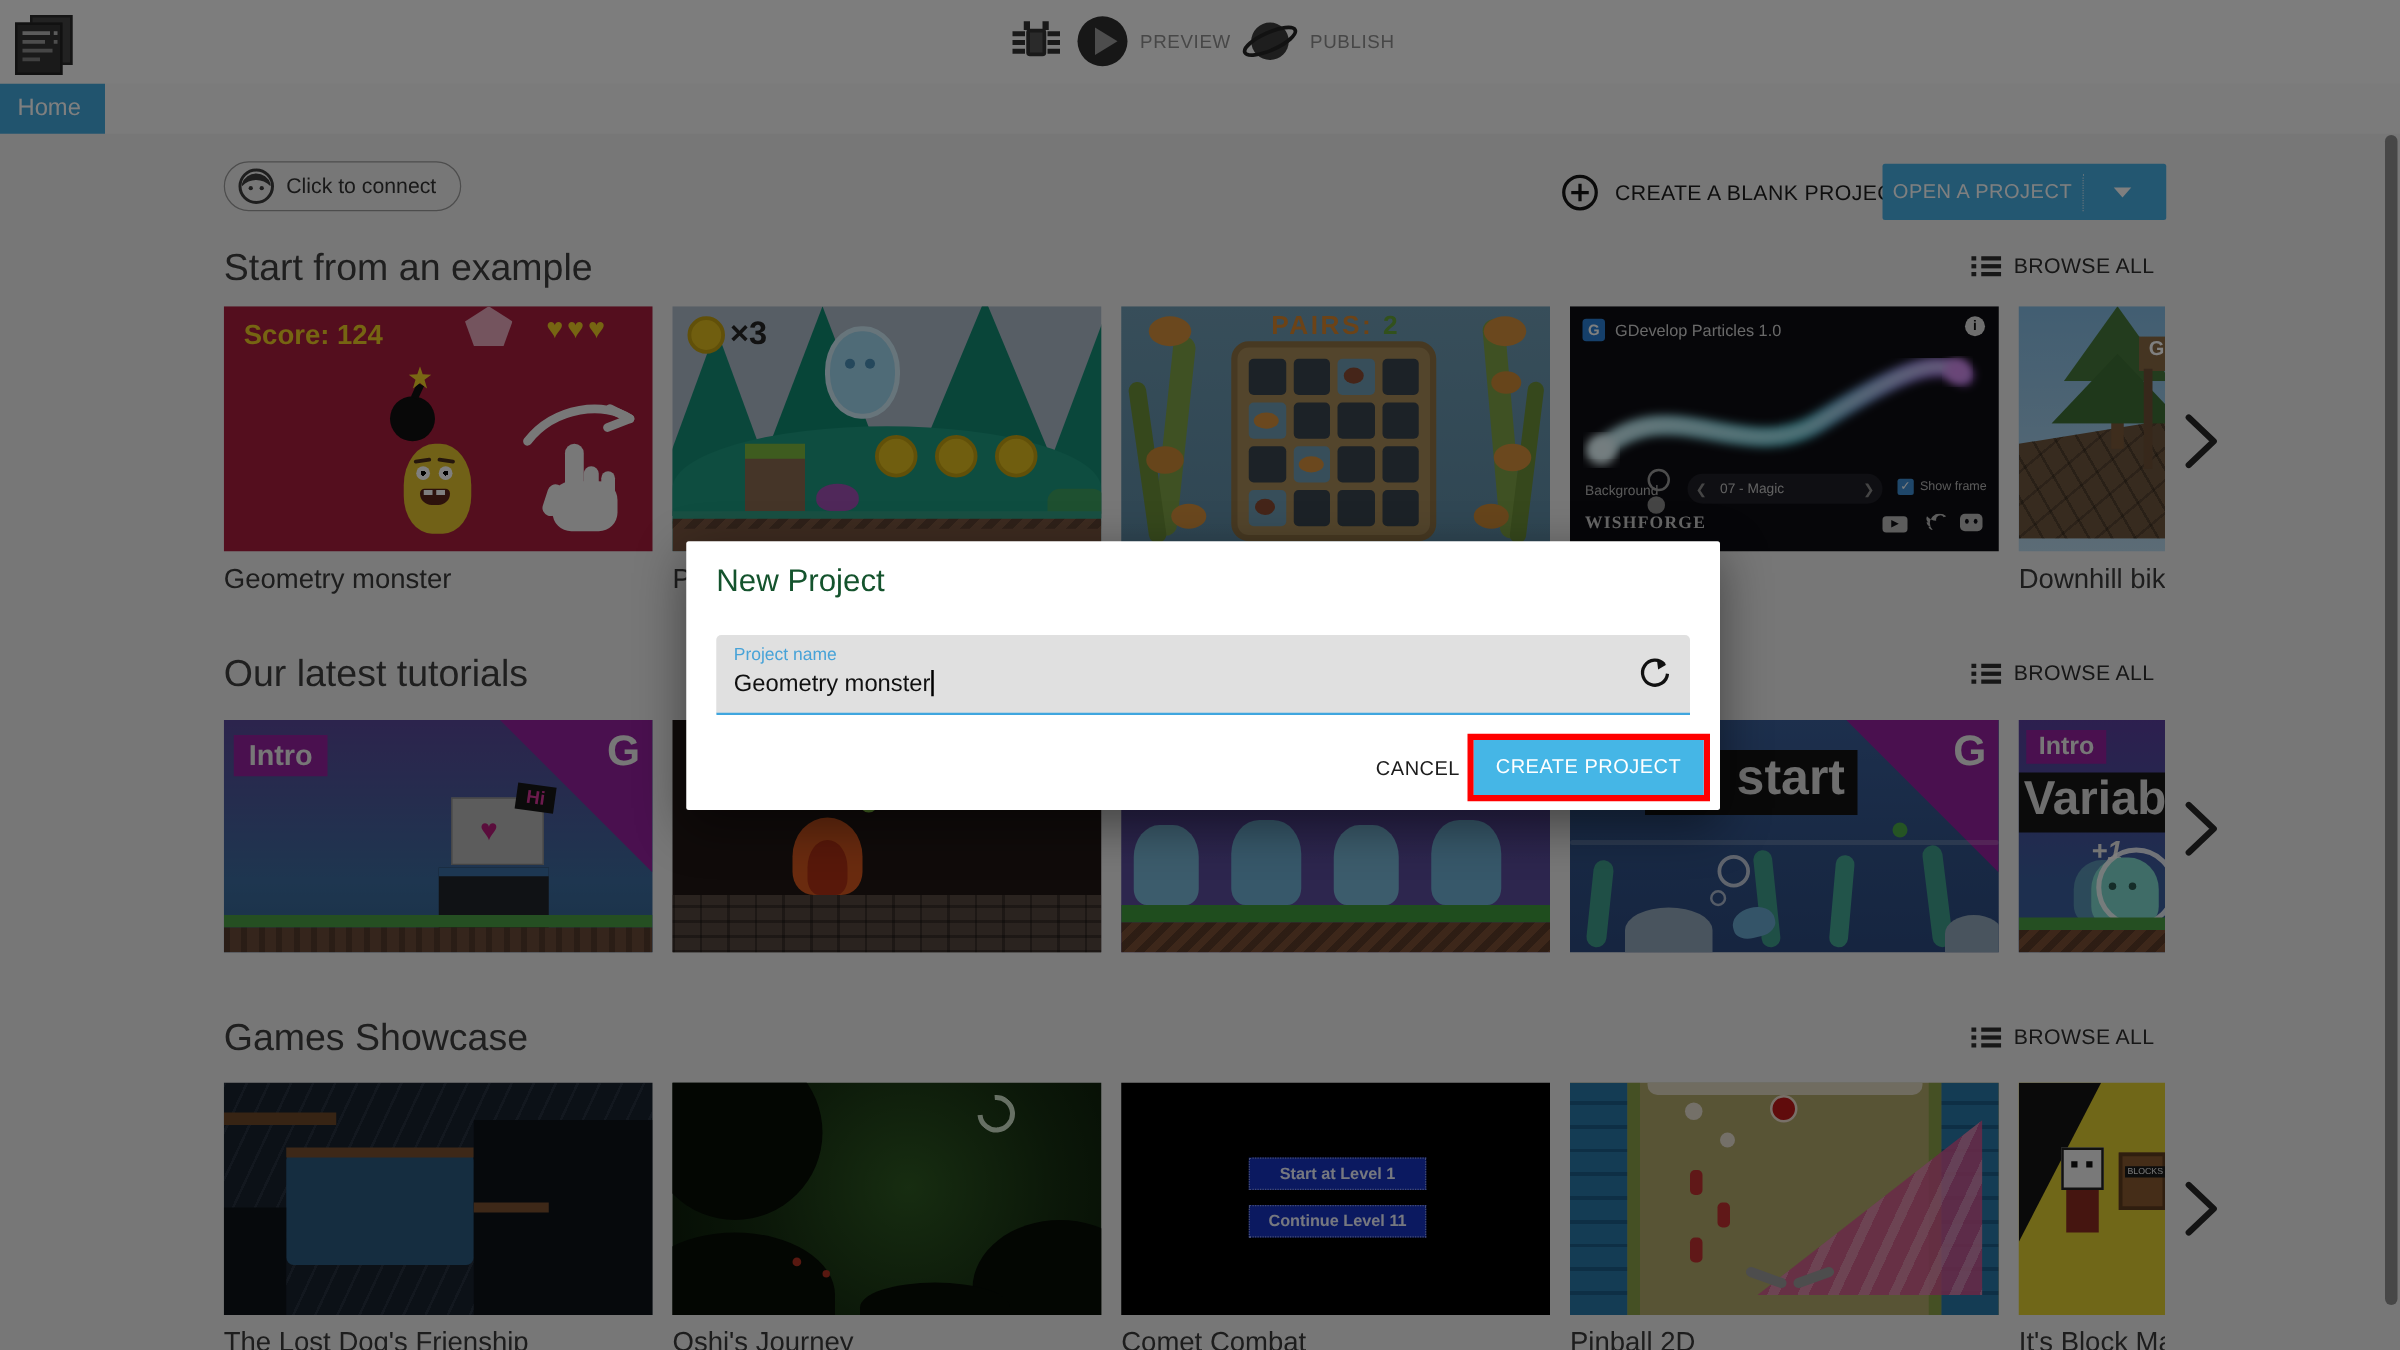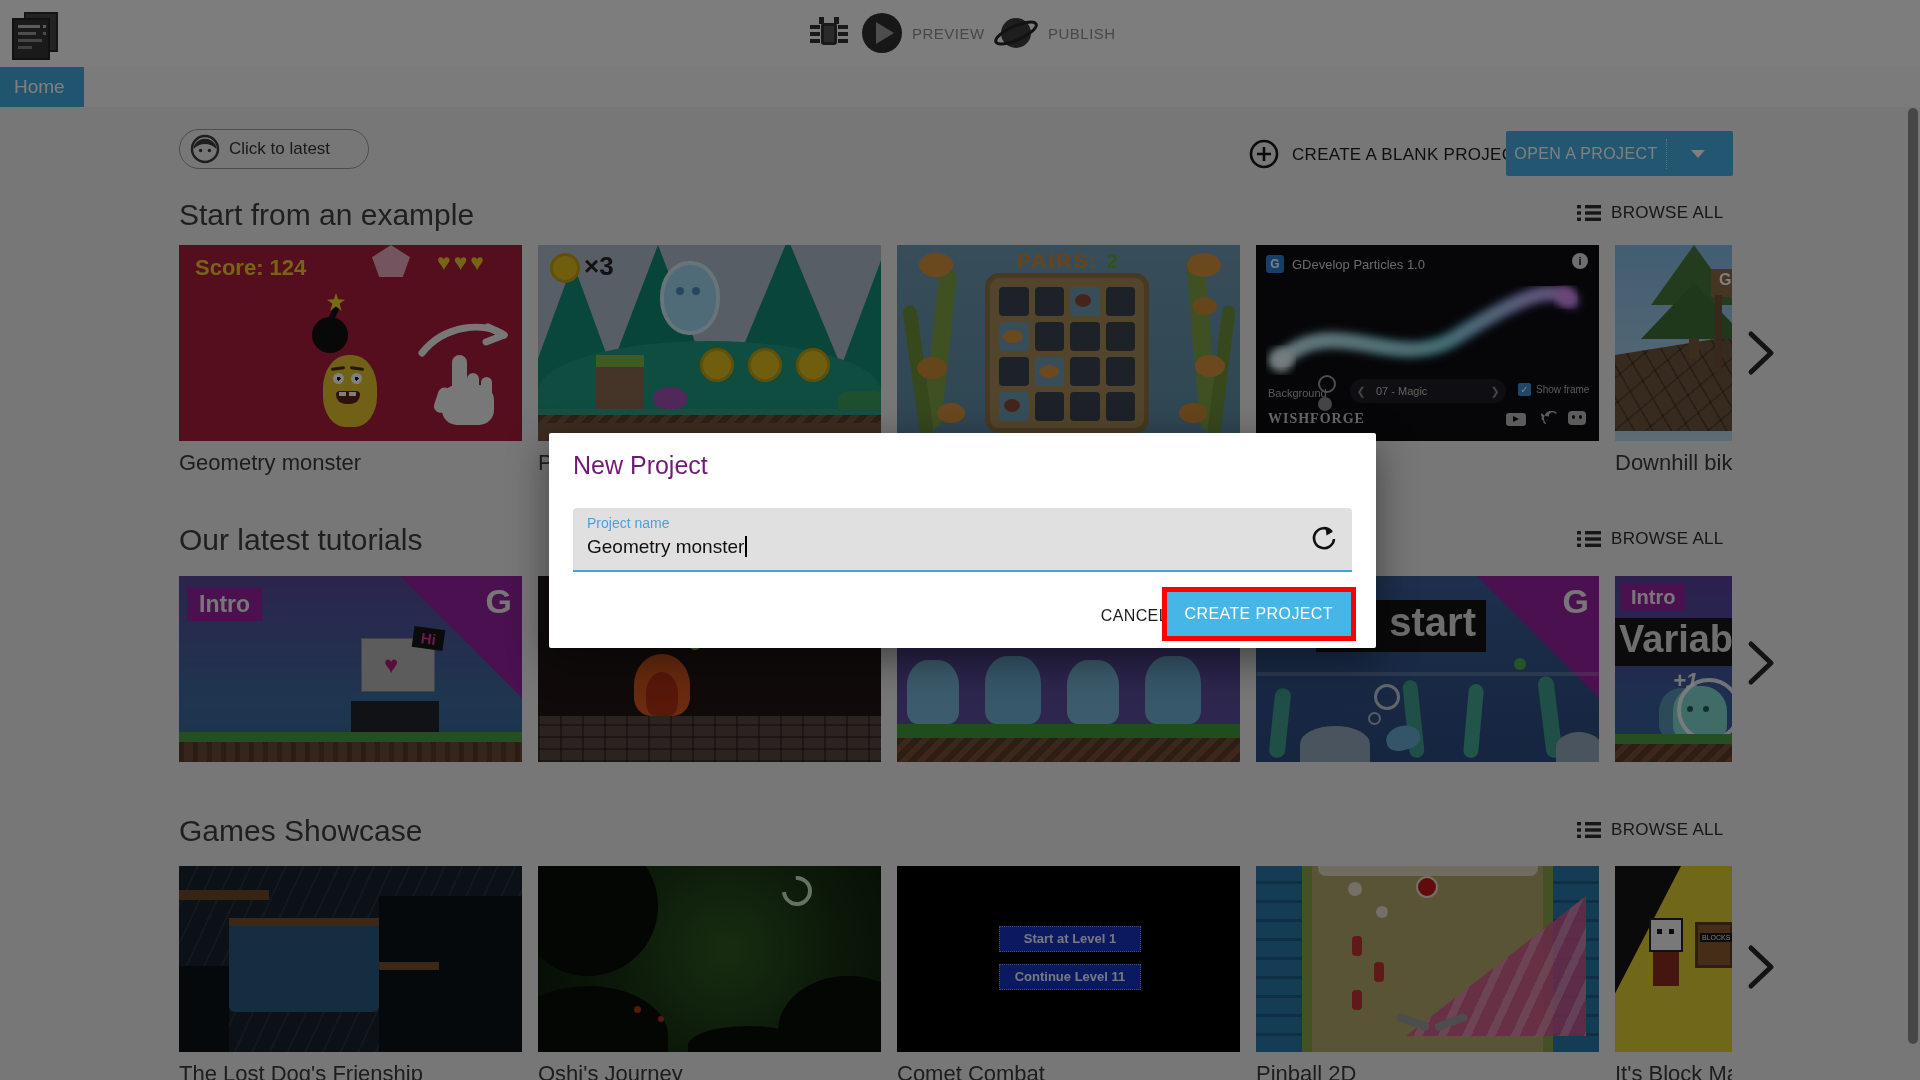--- a/index.html
+++ b/index.html
@@ -30,30 +30,30 @@
   .r1 .thumb{height:196px}
   .r2 .thumb,.r3 .thumb{height:186px}
   .card-title{margin-top:9px;font-size:22px;color:#3a3a3a;white-space:nowrap}
   .chev{position:absolute;left:1747px}
   
   .sh{position:absolute}
   
   .dim{position:absolute;left:0;top:0;width:1920px;height:1080px;background:rgba(0,0,0,.5);z-index:100}
   .modal{position:absolute;left:549px;top:433px;width:827px;height:215px;background:#fff;border-radius:2px;
          box-shadow:0 12px 40px rgba(0,0,0,.45);z-index:200}
-  .modal h2{margin:0;position:absolute;left:24px;top:18px;font-size:25px;font-weight:400;color:#701a75}
+  .modal h2{margin:0;position:absolute;left:24px;top:18px;font-size:25px;font-weight:400;color:#14532d}
   .field{position:absolute;left:24px;top:75px;width:779px;height:64px;background:#e0e0e0;
          border-radius:4px 4px 0 0;border-bottom:2px solid #3fa6df;box-sizing:border-box}
   .field-label{position:absolute;left:14px;top:7px;font-size:14px;color:#48a3d8}
   .field-value{position:absolute;left:14px;top:28px;font-size:19px;color:#111}
   .caret-bar{display:inline-block;width:2px;height:21px;background:#000;margin-left:1px;vertical-align:-4px}
   .refresh{position:absolute;right:14px;top:17px}
   .cancel-btn{position:absolute;right:200px;top:166px;background:none;border:none;font-size:16px;color:#1c1c1c;
               letter-spacing:.4px;font-family:inherit;cursor:pointer;padding:8px}
-  .annotation{position:absolute;right:20px;top:154px;border:5px solid #ff0000;z-index:300}
+  .annotation{position:absolute;right:8px;top:154px;border:5px solid #ff0000;z-index:300}
   .confirm-btn{display:block;border:none;background:#45b6e6;color:#fff;font-size:16px;letter-spacing:.4px;
                font-family:inherit;height:44px;padding:0 18px;cursor:pointer}
   .scrollthumb{position:absolute;right:2px;top:108px;width:10px;height:936px;background:#8f8f8f;border-radius:5px}
   svg{display:block}
 </style>
 </head>
 <body>
 
 <div class="toolbar">
 
@@ -109,21 +109,21 @@
 
 <div class="connect-pill">
   <span>
     <svg width="30" height="30" viewBox="0 0 30 30">
       <circle cx="15" cy="15" r="13" fill="none" stroke="#3c3c3c" stroke-width="2.4"></circle>
       <path d="M3.6 13 A 12 12 0 0 1 26.4 13 L26.4 15 C 20 8.4 10 8.4 3.6 15 Z" fill="#3c3c3c"></path>
       <circle cx="10.6" cy="16.5" r="1.7" fill="#3c3c3c"></circle>
         <circle cx="19.4" cy="16.5" r="1.7" fill="#3c3c3c"></circle>
     </svg>
   </span>
-  <span>Click to latest</span>
+  <span>Click to connect</span>
 </div>
 
 <div class="abs" style="left:1248px;top:138px">
   <svg width="32" height="32" viewBox="0 0 32 32">
     <circle cx="16" cy="16" r="13" fill="none" stroke="#161616" stroke-width="2.6"></circle>
     <path d="M16 9 V23 M9 16 H23" stroke="#161616" stroke-width="2.6"></path>
   </svg>
 </div>
 <div class="abs topactions-text" style="left:1292px;top:145px">CREATE A BLANK PROJECT</div>
 

